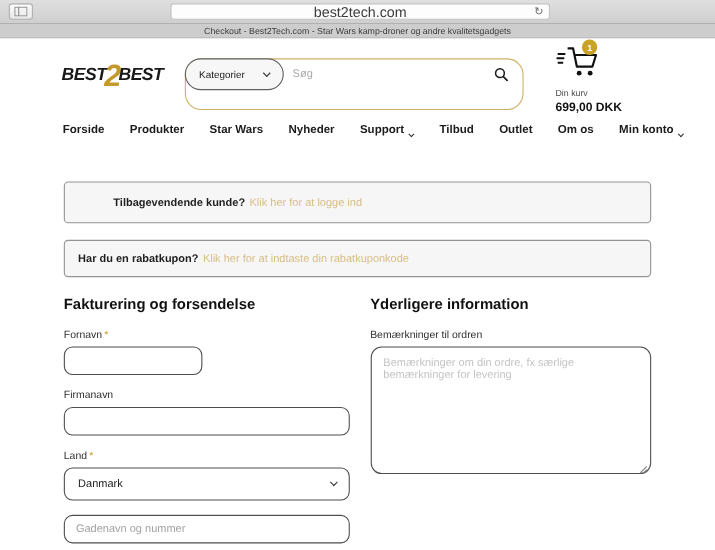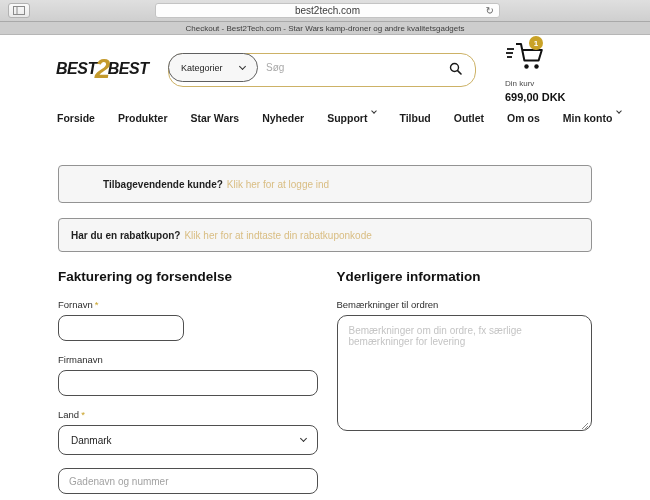--- a/index.html
+++ b/index.html
@@ -8,34 +8,34 @@
 
   
   .toolbar { position:relative; height:22px;
     background:linear-gradient(#dfdfdf,#cfcfcf); border-bottom:1px solid #a9a9a9; }
   .sidebar-btn { position:absolute; left:8px; top:3px; width:22px; height:15px;
     background:linear-gradient(#fbfbfb,#e9e9e9); border:1px solid #b2b2b2; border-radius:3px;
     display:flex; align-items:center; justify-content:center; }
   .addr { position:absolute; left:155px; top:3px; width:345px; height:15px;
     background:#fdfdfd; border:1px solid #c3c3c3; border-radius:3px;
     display:flex; align-items:center; justify-content:center; }
-  .addr-url { font-size:10px; color:#3c3c3c; }
+  .addr-url { font-size:13px; color:#3c3c3c; }
   .reload { position:absolute; right:5px; top:1px; font-size:10px; color:#666; cursor:default; }
   .tabbar { height:13px; background:#cdcdcd; border-bottom:1px solid #b6b6b6;
     display:flex; align-items:center; justify-content:center; }
   .tab-title { font-size:8px; color:#3d3d3d; }
 
   
   .site-header { position:relative; height:70px; background:#fff; }
   .logo { position:absolute; left:56px; top:24px; display:flex; align-items:center;
     font-style:italic; font-weight:bold; letter-spacing:-0.5px; }
   .logo-part { font-size:16px; color:#181818; }
   .logo-2 { font-size:28px; color:#c49a2c; line-height:20px; margin:0 -2px; }
 
-  .search-pill { position:absolute; left:168px; top:18px; width:308px; height:34px;
+  .search-pill { position:absolute; left:168px; top:18px; width:308px; height:47px;
     border:1px solid #cdb266; border-radius:15px; background:#fff; }
   .cat-btn { position:absolute; left:-1px; top:-1px; height:29px; width:90px;
     border:1px solid #5f5f5f; border-radius:15px; background:#f7f7f7;
     display:flex; align-items:center; justify-content:space-between; padding:0 12px; cursor:pointer; }
   .cat-label { font-size:9px; color:#222; }
   .chev { width:5px; height:5px; border-right:1.2px solid #333; border-bottom:1.2px solid #333;
     transform:rotate(45deg); display:inline-block; margin-top:-3px; }
   .search-input { position:absolute; left:97px; top:1px; height:25px; width:170px;
     border:none; outline:none; font-size:10px; color:#333; font-family:"Liberation Sans",sans-serif; }
   .search-input::placeholder { color:#a9a9a9; }
@@ -44,21 +44,21 @@
   .cart-block { position:absolute; left:505px; top:2px; }
   .cart-badge { position:absolute; left:24px; top:-1px; width:14px; height:14px;
     background:#c9a227; border-radius:50%; color:#fff; font-size:8px; font-weight:bold;
     display:flex; align-items:center; justify-content:center; }
   .cart-label { font-size:8px; color:#4a4a4a; margin-top:4px; }
   .cart-total { font-size:11px; font-weight:bold; color:#111; margin-top:3px; }
 
   
   .nav { display:flex; align-items:center; padding-left:57px; height:26px; gap:23px; }
   .nav-item { font-size:10.5px; font-weight:bold; color:#1c1c1c; cursor:pointer;
-    display:flex; align-items:flex-start; gap:5px; white-space:nowrap; }
+    display:flex; align-items:flex-end; gap:5px; white-space:nowrap; }
   .nav-item .chev { width:4px; height:4px; }
 
   
   .content { padding:0 58px; }
   .notice { background:#f6f6f6; border:1px solid #939393; border-radius:4px;
     display:flex; align-items:center; padding-left:12px; gap:4px; }
   .notice-1 { margin-top:34px; height:38px;padding-left:44px; }
   .notice-2 { margin-top:15px; height:34px; }
   .notice-bold { font-size:10px; font-weight:bold; color:#1f1f1f; }
   .notice-link { font-size:10px; color:#d9bd82; cursor:pointer; }

